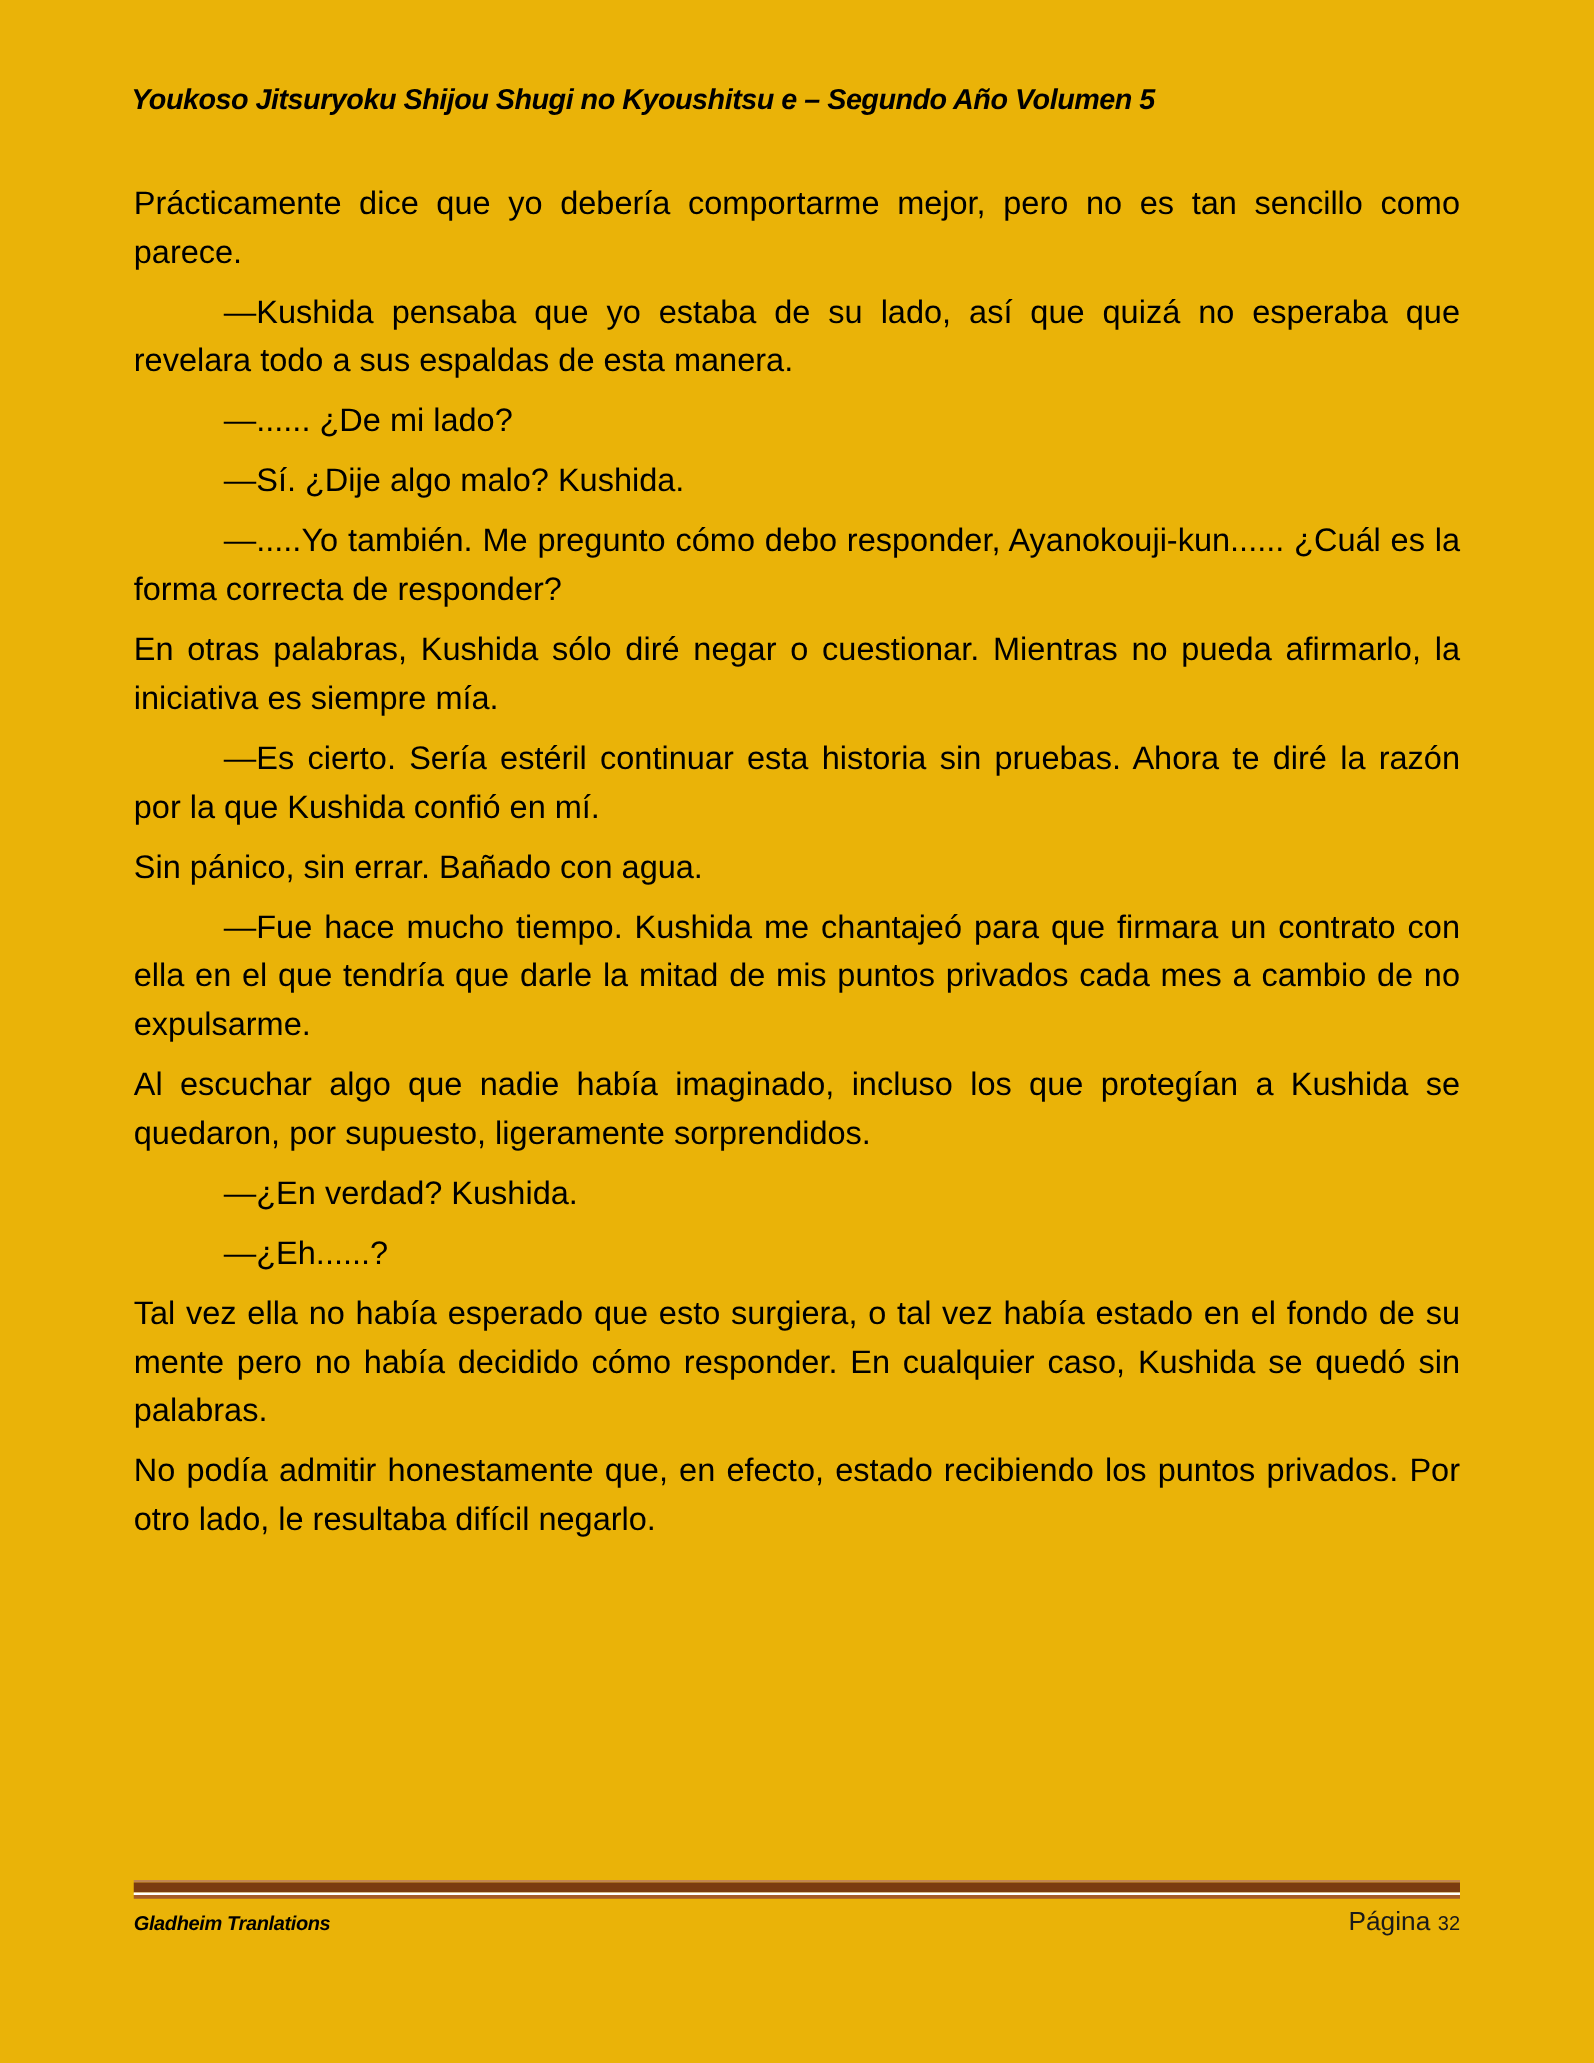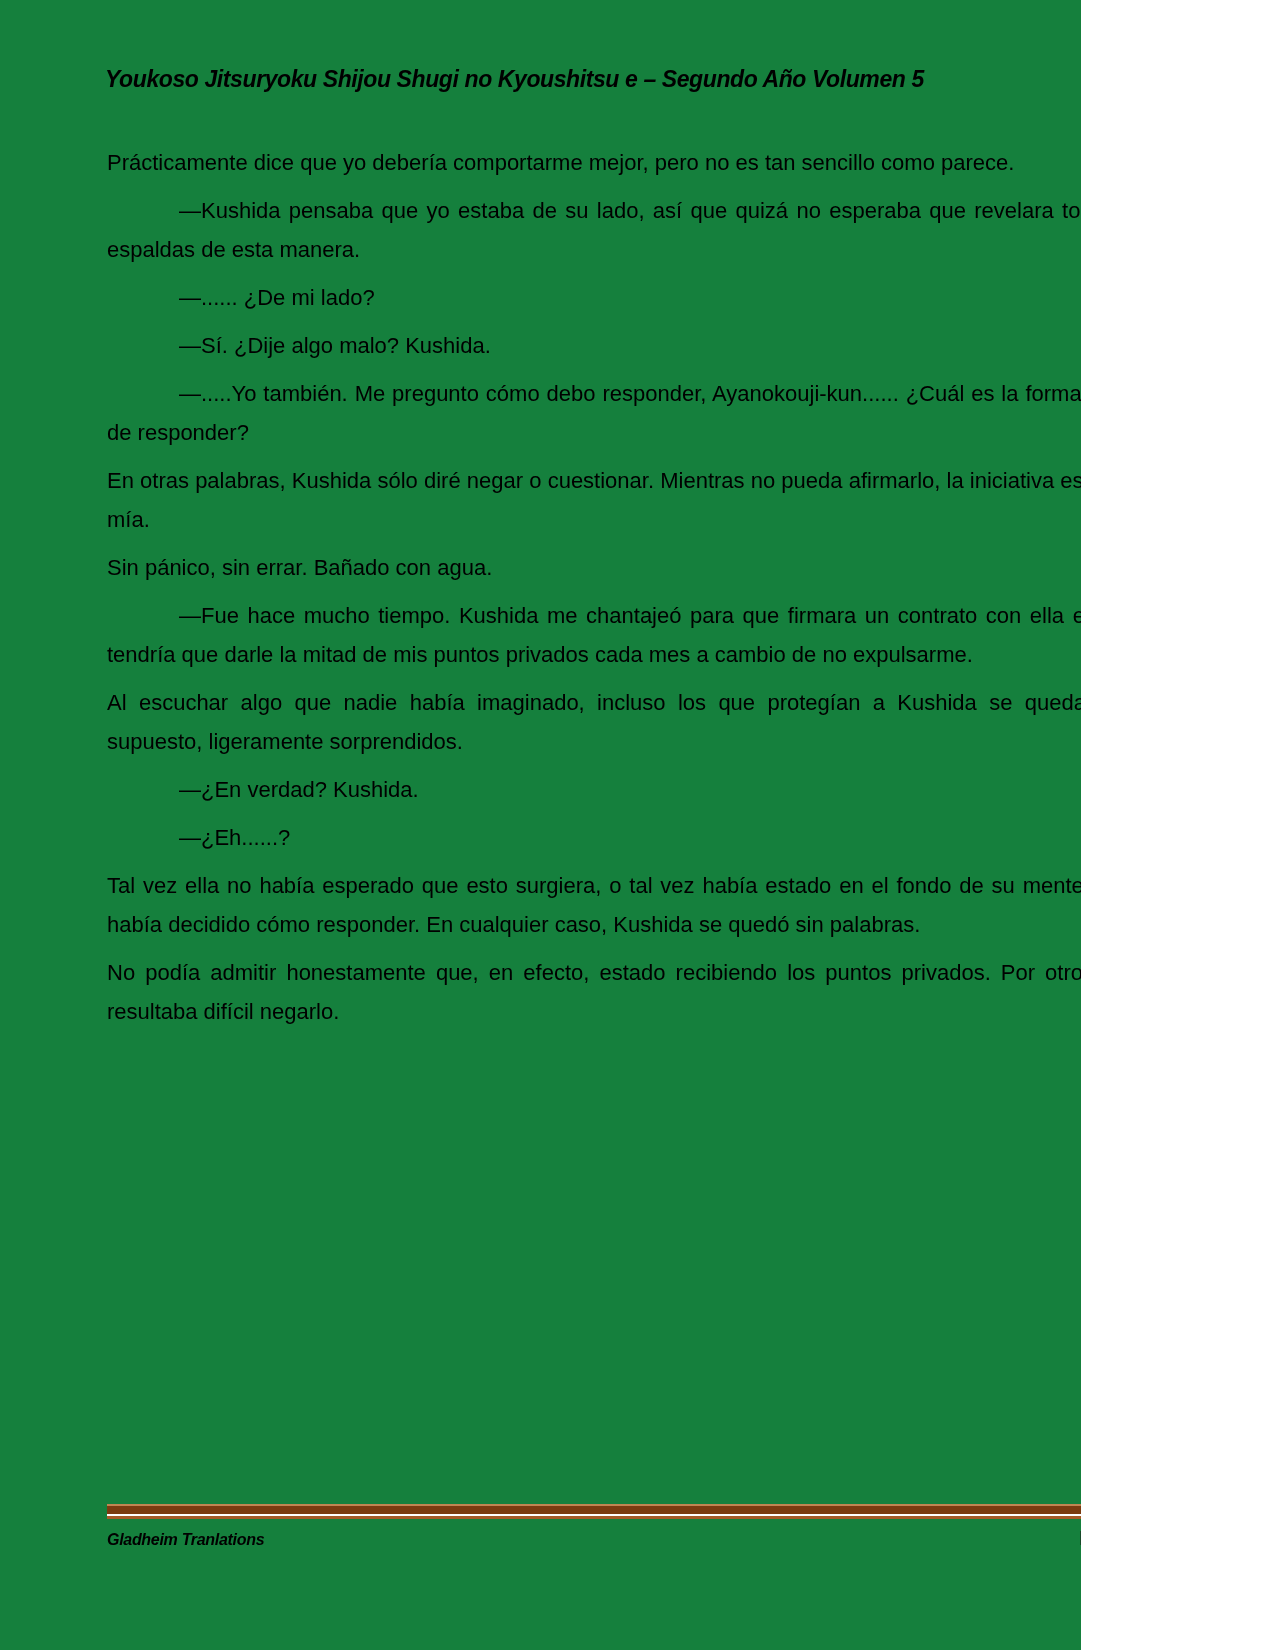--- a/index.html
+++ b/index.html
@@ -2,23 +2,23 @@
 <html><head>
 <meta charset="utf-8">
 <style>
   html, body {
     margin: 0;
     padding: 0;
     background: #ffffff;
   }
   .page {
     position: relative;
-    width: 1081px;
+    width: 1275px;
     height: 1650px;
-    background: #15803d;
+    background: #eab308;
     overflow: hidden;
     font-family: "Liberation Sans", sans-serif;
     color: #000000;
   }
   
   .header {
     position: absolute;
     left: 105px;
     top: 66px;
     width: 1063px;
@@ -34,21 +34,21 @@
   }
   
   .body-text {
     position: absolute;
     left: 107px;
     top: 143px;
     width: 1061px;
   }
   .para {
     margin: 0 0 9px 0;
-    font-size: 22px;
+    font-size: 26px;
     line-height: 39px;
     text-align: justify;
     color: #000000;
   }
   .para.indented {
     text-indent: 72px;
   }
   
   .footer {
     position: absolute;
@@ -104,20 +104,21 @@
       <p class="para indented">—...... ¿De mi lado?</p>
 
       <p class="para indented">—Sí. ¿Dije algo malo? Kushida.</p>
 
       <p class="para indented">—.....Yo también. Me pregunto cómo debo responder, Ayanokouji-kun...... ¿Cuál es la forma correcta de responder?</p>
 
       <p class="para">En otras palabras, Kushida sólo diré negar o cuestionar. Mientras no pueda afirmarlo, la iniciativa es siempre mía.</p>
 
 
 
+      <p class="para indented">—Es cierto. Sería estéril continuar esta historia sin pruebas. Ahora te diré la razón por la que Kushida confió en mí.</p>
 
       <p class="para">Sin pánico, sin errar. Bañado con agua.</p>
 
       <p class="para indented">—Fue hace mucho tiempo. Kushida me chantajeó para que firmara un contrato con ella en el que tendría que darle la mitad de mis puntos privados cada mes a cambio de no expulsarme.</p>
 
       <p class="para">Al escuchar algo que nadie había imaginado, incluso los que protegían a Kushida se quedaron, por supuesto, ligeramente sorprendidos.</p>
 
       <p class="para indented">—¿En verdad? Kushida.</p>
 
       <p class="para indented">—¿Eh......?</p>

